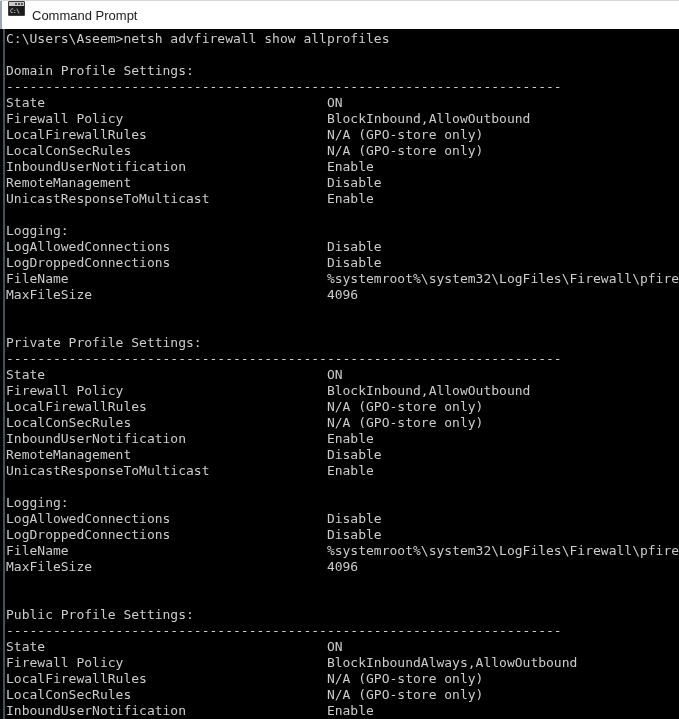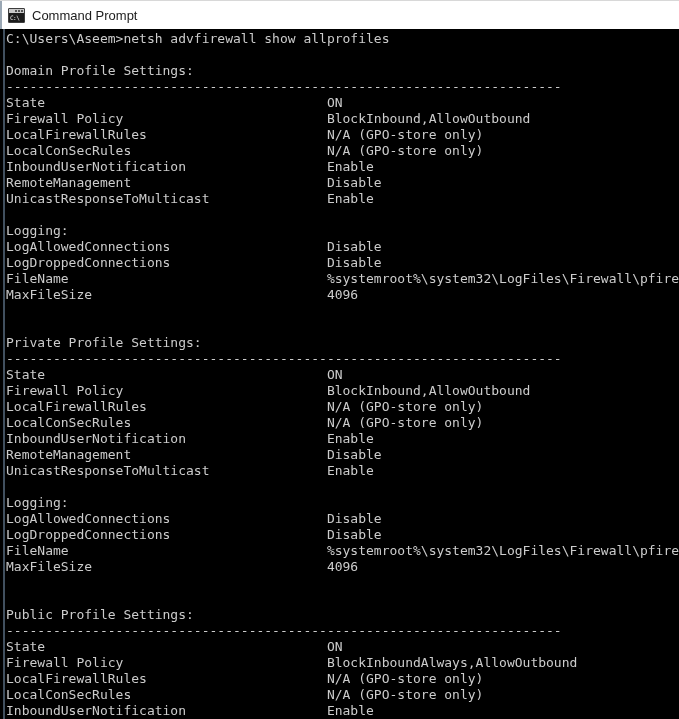--- a/index.html
+++ b/index.html
@@ -28,21 +28,20 @@
   #titlebar {
     position: absolute;
     top: 0;
     left: 0;
     width: 679px;
     height: 29px;
     background: #ffffff;
     border-top: 1px solid #d8d8d8;
     box-sizing: border-box;
     display: flex;
-    align-items: center;
     overflow: hidden;
   }
   #titlebar-left-edge {
     position: absolute;
     left: 0;
     top: 0;
     width: 2px;
     height: 29px;
     background: #9aa7b4;
   }

